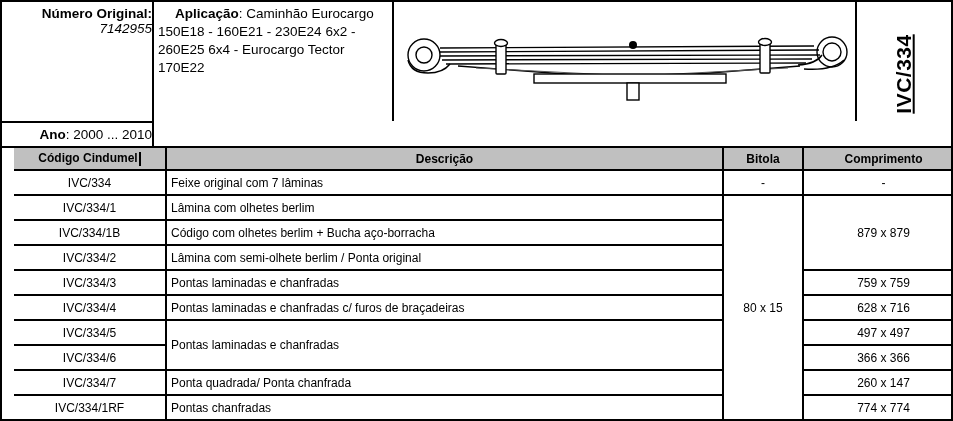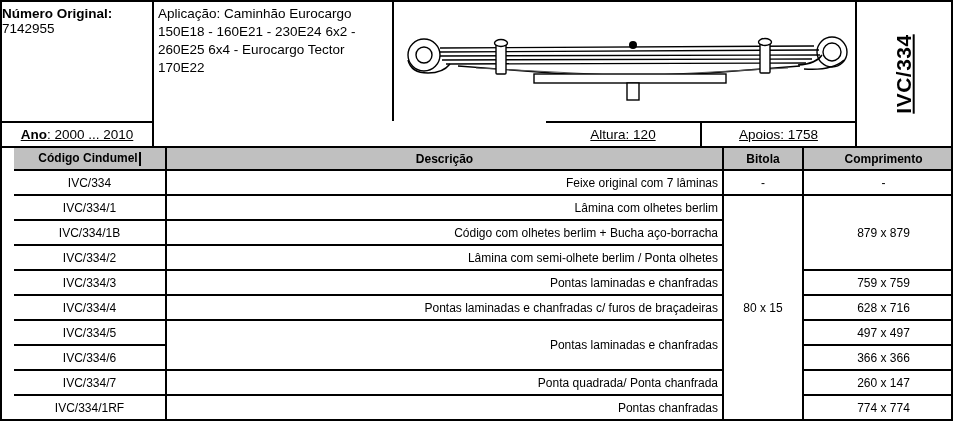--- a/index.html
+++ b/index.html
@@ -18,42 +18,42 @@
   .top{
     display:grid;
     grid-template-columns:152px 240px 152px 156px 155px 1fr;
     grid-template-rows:119px 25px;
     border-bottom:2px solid #000;
     height:146px;
   }
   .cell{border-right:2px solid #000;overflow:hidden;}
   .cell.last{border-right:none;}
   .rowsplit{border-top:2px solid #000;}
-  .c-numero{grid-column:1;grid-row:1;text-align:left;padding-top:4px;font-weight:bold;}
-  .c-numero .val{font-weight:normal;}
+  .c-numero{grid-column:1;grid-row:1;text-align:right;padding-top:4px;font-weight:bold;}
+  .c-numero .val{font-weight:normal;font-style:italic;}
   .c-aplic{grid-column:2;grid-row:1;padding:3px 4px;line-height:18px;}
-  .c-aplic b{font-weight:normal;}
+  .c-aplic b{font-weight:bold;margin-left:17px;}
   .c-draw{grid-column:3 / 6;grid-row:1;display:flex;align-items:center;justify-content:center;}
   .c-ivc{
     grid-column:6;grid-row:1 / 3;border-right:none;
     display:flex;align-items:center;justify-content:center;
   }
   .ivc-text{
     transform:rotate(-90deg);
     font-weight:bold;font-size:21px;
     text-decoration:underline;
     white-space:nowrap;
     letter-spacing:0.5px;
   }
   .c-ano{grid-column:1;grid-row:2;}
   .c-diant{grid-column:2;grid-row:2;font-weight:bold;text-decoration:underline;}
   .c-furo{grid-column:3;grid-row:2;}
   .c-alt{grid-column:4;grid-row:2;}
   .c-apoio{grid-column:5;grid-row:2;}
-  .r2{display:flex;align-items:center;justify-content:center;text-align:center;text-decoration:underline;}
+  .r2{display:flex;align-items:center;justify-content:flex-end;text-align:center;}
   .lbl{font-weight:bold;}
   
   table.parts{
     position:absolute;left:12px;top:146px;
     width:949px;height:273px;
     border-collapse:collapse;
     table-layout:fixed;
     font-size:12px;
   }
   table.parts th, table.parts td{
@@ -64,21 +64,21 @@
   }
   table.parts th{
     background:#c0c0c0;
     font-weight:bold;
     height:22px;
     border-top:none;
   }
   table.parts .col-borderless-left{border-left:none;}
   table.parts .col-borderless-right{border-right:none;}
   td.codigo{text-align:center;}
-  td.descr{text-align:right;}
+  td.descr{text-align:left;}
   td.center{text-align:center;}
   tr.thin td{border-top-width:1px;margin-left:24px;}
   .caret{
     display:inline-block;width:2px;height:14px;
     background:#000;margin-left:1px;vertical-align:middle;
   }
   svg .ln{stroke:#000;stroke-width:1.4;fill:none;}
   svg .lngray{stroke:#555;stroke-width:1;fill:none;}
   svg .wh{fill:#fff;stroke:#000;stroke-width:1.4;}
 </style>
@@ -132,22 +132,20 @@
       </svg>
     </div>
 
     <div class="cell c-ivc last">
       <span class="ivc-text">IVC/334</span>
     </div>
 
     <div class="cell c-ano r2 rowsplit">
       <span><span class="lbl">Ano</span><span>: 2000 ... 2010</span></span>
     </div>
-    <div class="cell c-alt r2 rowsplit">Altura: 120</div>
-    <div class="cell c-apoio r2 rowsplit">Apoios: 1758</div>
   </div>
 
   <table class="parts">
     <colgroup>
       <col style="width:152px">
         <col style="width:557px">
         <col style="width:80px">
         <col style="width:160px">
     </colgroup>
     <thead>
@@ -170,21 +168,21 @@
         <td class="descr">Lâmina com olhetes berlim</td>
         <td class="center" rowspan="9">80 x 15</td>
         <td class="center col-borderless-right" rowspan="3">879 x 879</td>
       </tr>
       <tr class="thin">
         <td class="codigo col-borderless-left">IVC/334/1B</td>
         <td class="descr">Código com olhetes berlim + Bucha aço-borracha</td>
       </tr>
       <tr class="thin">
         <td class="codigo col-borderless-left">IVC/334/2</td>
-        <td class="descr">Lâmina com semi-olhete berlim / Ponta olhetes</td>
+        <td class="descr">Lâmina com semi-olhete berlim / Ponta original</td>
       </tr>
       <tr>
         <td class="codigo col-borderless-left">IVC/334/3</td>
         <td class="descr">Pontas laminadas e chanfradas</td>
         <td class="center col-borderless-right">759 x 759</td>
       </tr>
       <tr class="thin">
         <td class="codigo col-borderless-left">IVC/334/4</td>
         <td class="descr">Pontas laminadas e chanfradas c/ furos de braçadeiras</td>
         <td class="center col-borderless-right">628 x 716</td>

